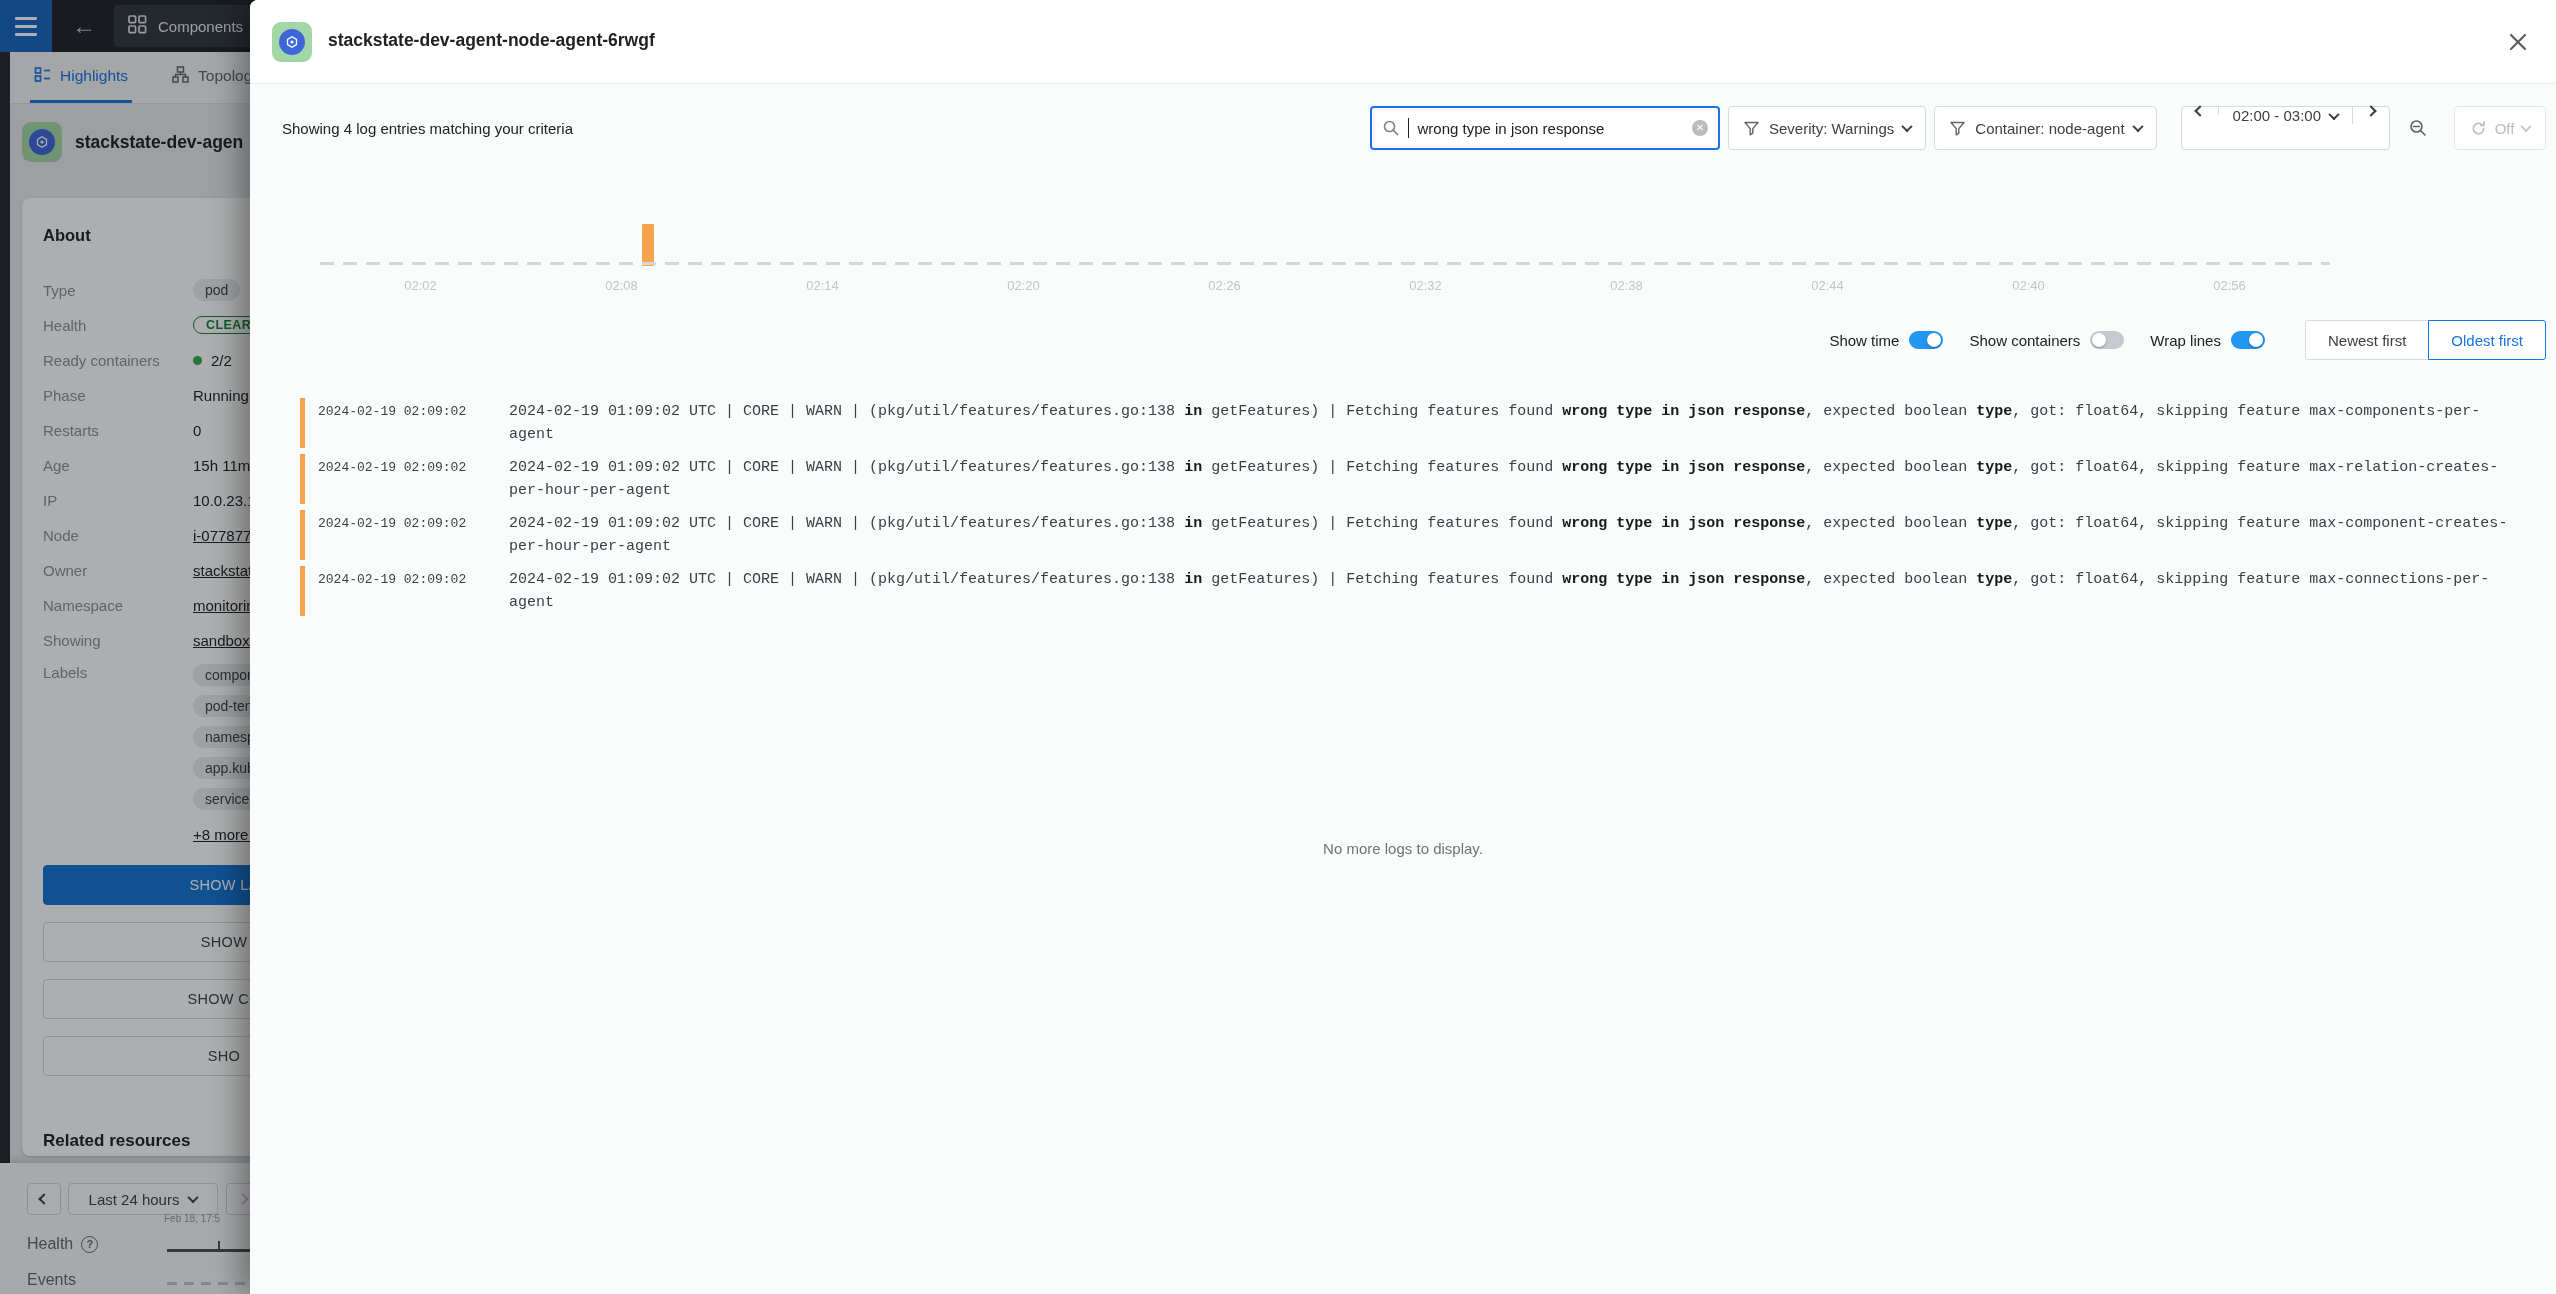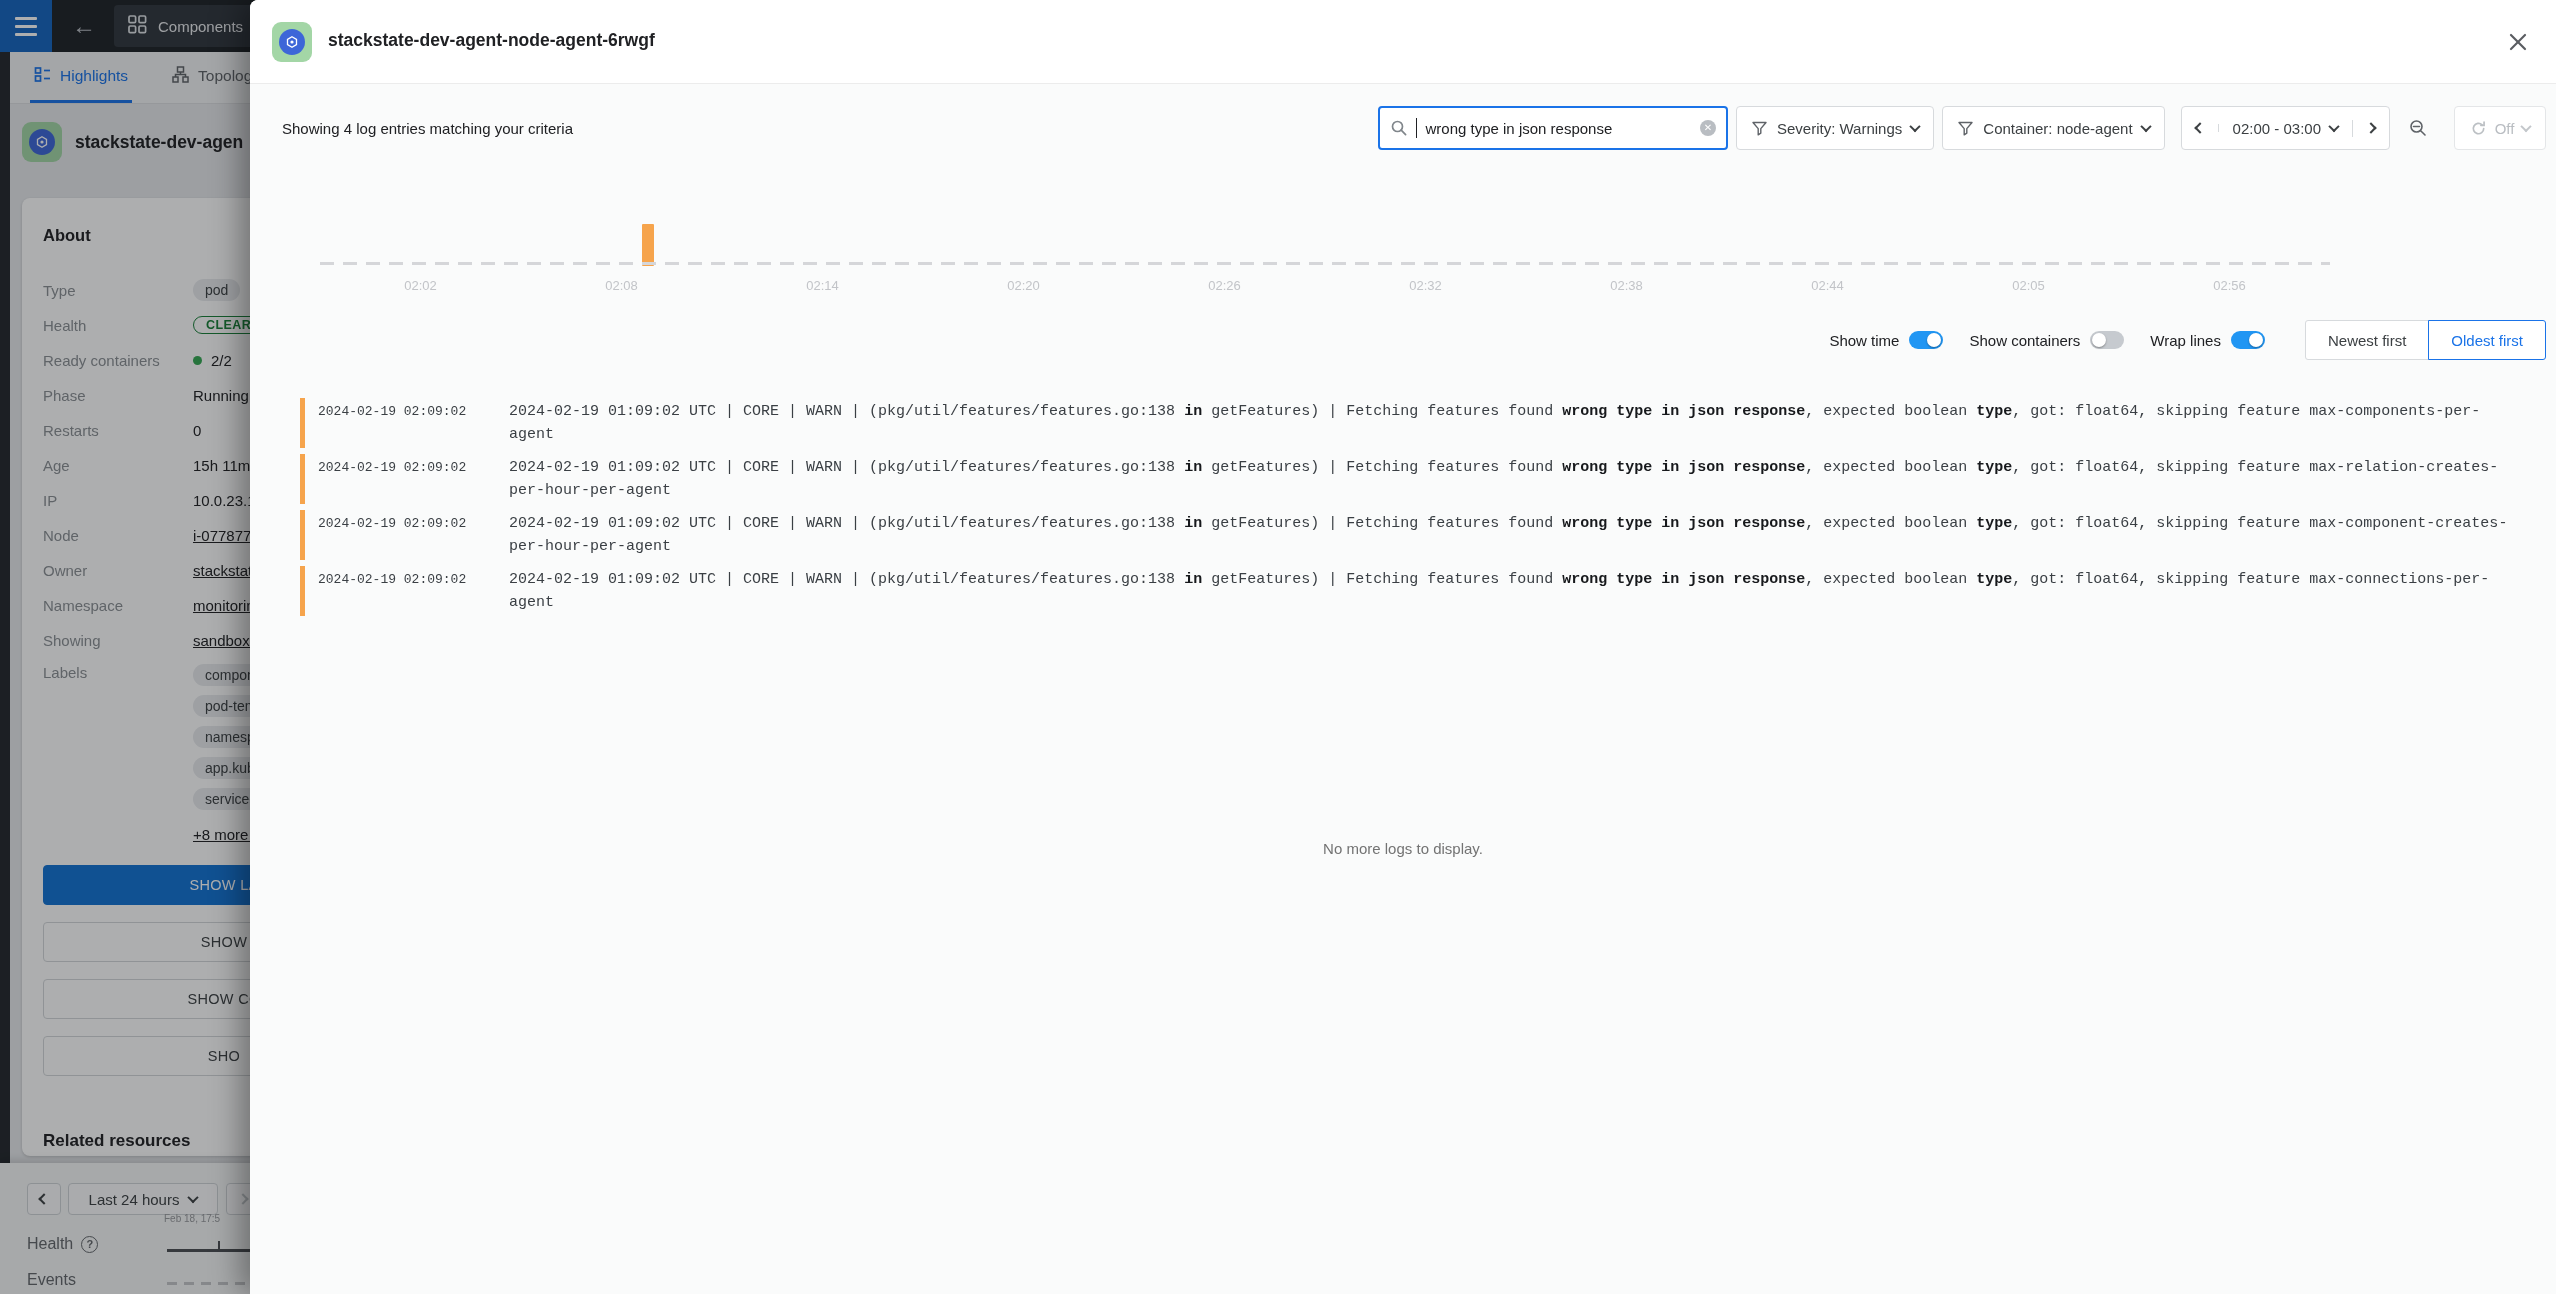--- a/index.html
+++ b/index.html
@@ -65,21 +65,21 @@
   .m-row1 { position:absolute; left:32px; right:10px; top:106px; height:44px; display:flex; justify-content:space-between; align-items:center; }
   .m-summary { font-size:15px; color:#202124; white-space:nowrap; }
   .m-summary b { font-weight:normal; }
   .m-controls { display:flex; align-items:center; gap:8px; }
   .searchbox { width:350px; height:44px; background:#fff; border:2px solid #1a73e8; border-radius:4px; display:flex; align-items:center; padding:0 10px; gap:8px; }
   .caret { width:1.5px; height:20px; background:#202124; flex:none; }
   .search-text { font-size:15px; color:#202124; white-space:nowrap; overflow:hidden; }
   .squiggle { text-decoration:underline wavy #d93025; text-decoration-thickness:1px; text-underline-offset:4px; }
   .clear-btn { margin-left:auto; width:16px; height:16px; border-radius:50%; background:#b9bdc2; color:#fff; font-size:10px; line-height:16px; text-align:center; border:none; cursor:pointer; flex:none; }
   .fbtn { height:44px; background:#fff; border:1px solid #d7dadd; border-radius:4px; display:flex; align-items:center; gap:9px; padding:0 14px; font-size:15px; color:#3c4043; cursor:pointer; font-family:inherit; white-space:nowrap; }
-  .tgroup { height:44px; background:#fff; border:1px solid #d7dadd; border-radius:4px; display:flex; align-items:center; margin-left:8px; }
+  .tgroup { height:44px; background:#fff; border:1px solid #d7dadd; border-radius:4px; display:flex; align-items:flex-start; margin-left:16px; }
   .tseg { display:flex; align-items:center; gap:9px; padding:0 14px; border-right:1px solid #d7dadd; font-size:15px; color:#3c4043; background:none; border-top:none; border-bottom:none; border-left:none; cursor:pointer; font-family:inherit; }
   .tseg:last-child { border-right:none; }
   .zoombtn { width:40px; height:44px; background:none; border:none; display:flex; align-items:center; justify-content:center; cursor:pointer; }
   .refresh { height:44px; width:92px; background:#fff; border:1px solid #e4e6e8; border-radius:4px; display:flex; align-items:center; justify-content:center; gap:8px; font-size:15px; color:#b9bdc2; margin-left:8px; font-family:inherit; }
 
   .m-timeline { position:absolute; left:70px; top:222px; width:2010px; height:76px; }
   .t-plot { position:relative; height:44px; }
   .t-line { position:absolute; left:0; right:0; top:40px; height:3px; background:repeating-linear-gradient(90deg,#d5d6d9 0 14px,transparent 14px 23px); }
   .t-bar { position:absolute; top:2px; width:12px; height:42px; background:#f6a44c; border-radius:1px; cursor:pointer; }
   .t-ticks { display:flex; margin-top:12px; }
@@ -362,21 +362,21 @@
     </div>
     <div class="t-ticks">
         <span class="tick">02:02</span>
         <span class="tick">02:08</span>
         <span class="tick">02:14</span>
         <span class="tick">02:20</span>
         <span class="tick">02:26</span>
         <span class="tick">02:32</span>
         <span class="tick">02:38</span>
         <span class="tick">02:44</span>
-        <span class="tick">02:05</span>
+        <span class="tick">02:40</span>
         <span class="tick">02:56</span>
       </div>
   </div>
 
   <div class="m-toggles">
     <div style="display:flex;align-items:center;gap:26px;">
         <label class="toggle">
           <span class="t-label">Show time</span>
           <span class="track on">
             <span class="knob"></span>

